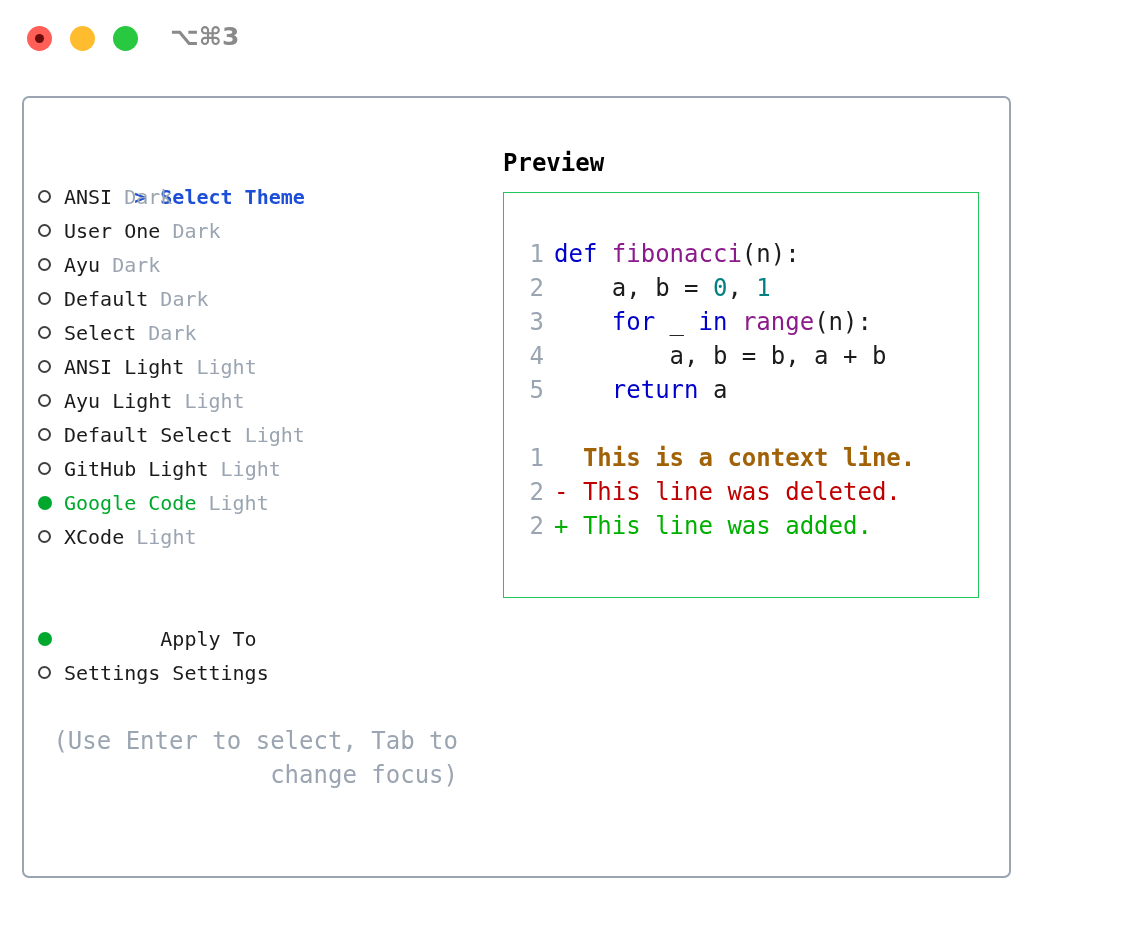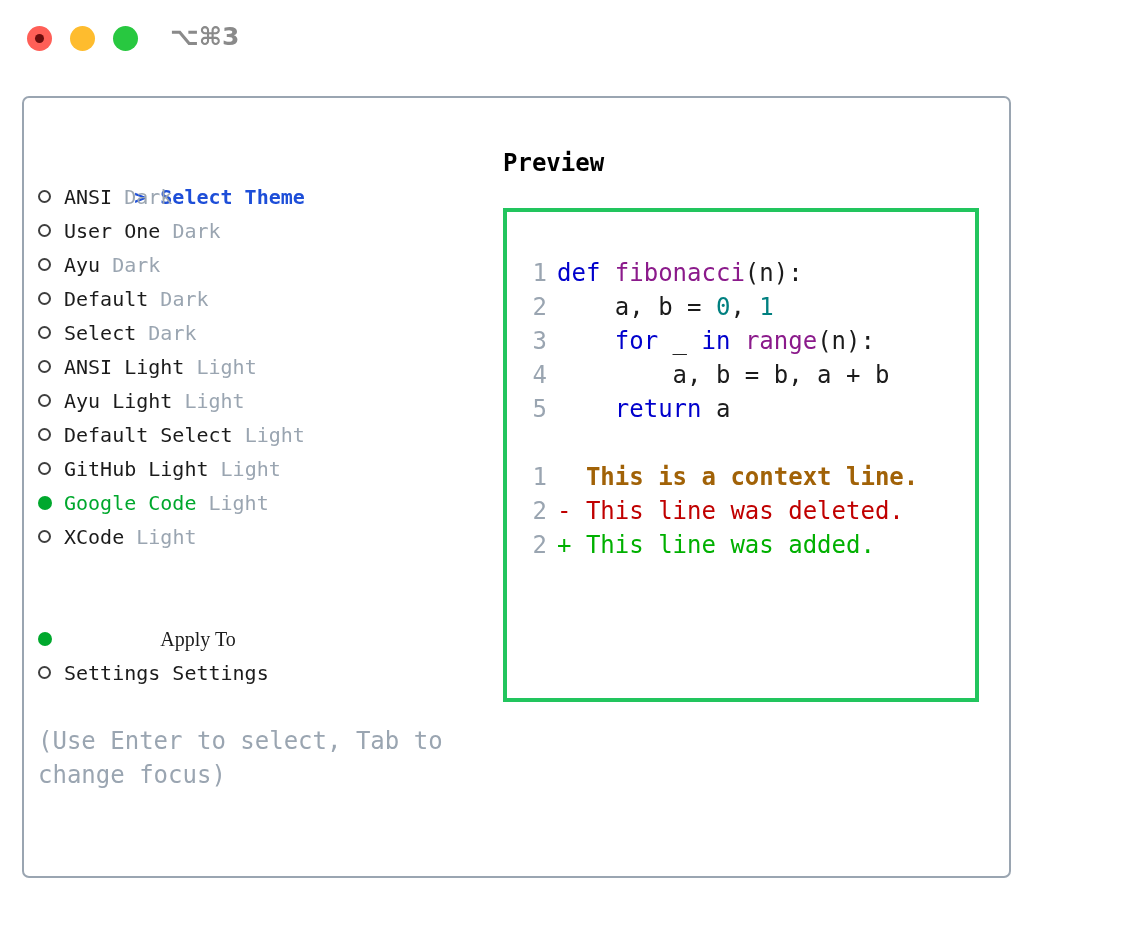--- a/index.html
+++ b/index.html
@@ -118,48 +118,48 @@
     vertical-align: middle;
     position: relative;
     top: -2px;
   }
   .name { color: #1b1b1b; }
   .row.selected .name { color: #00a82d; }
   .tag { color: #9aa5b1; }
   .section-head {
     color: #1b1b1b;
     font-weight: 400;
-    font-family: Liberation Serif, serif;
   }
   .spacer-row { height: 34px; }
   .hint {
     font-size: 24px;
     line-height: 34px;
     color: #9aa5b1;
     width: 420px;
+    text-align: right;
   }
 
   
   .right-col {
     position: absolute;
     left: 479px;
     top: 48px;
     width: 500px;
   }
   .preview-title {
     font-size: 24px;
     font-weight: 700;
     color: #000000;
     line-height: 34px;
-    margin-bottom: 28px;
+    margin-bottom: 12px;
   }
   .preview-box {
     width: 476px;
-    height: 494px;
-    border: 4px solid #22c55e;
+    height: 406px;
+    border: 1px solid #22c55e;
     box-sizing: border-box;
     background: #ffffff;
     position: relative;
   }
   .code {
     position: absolute;
     left: 18px;
     top: 44px;
     font-size: 24px;
     line-height: 34px;

